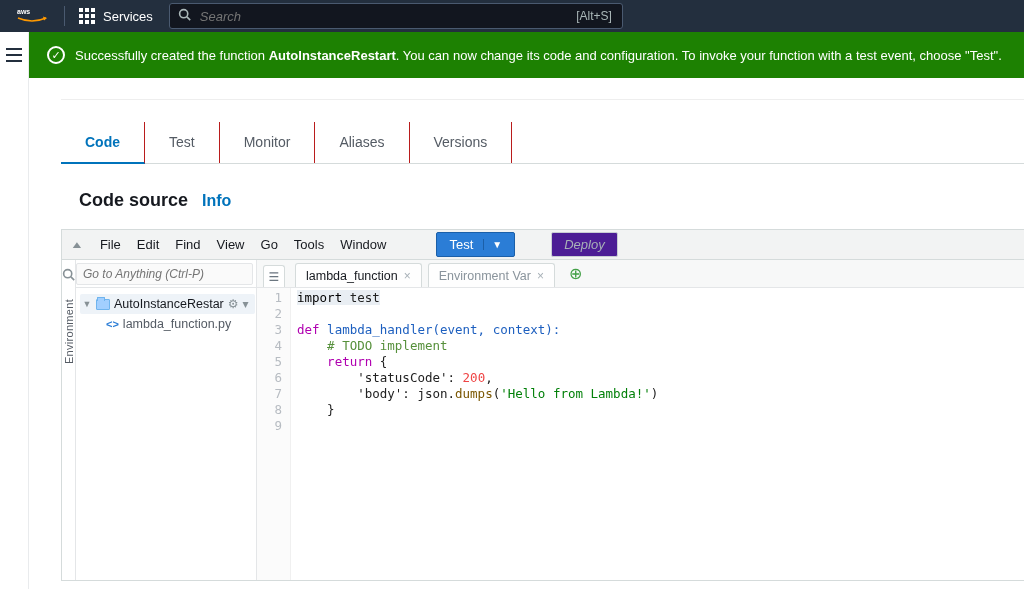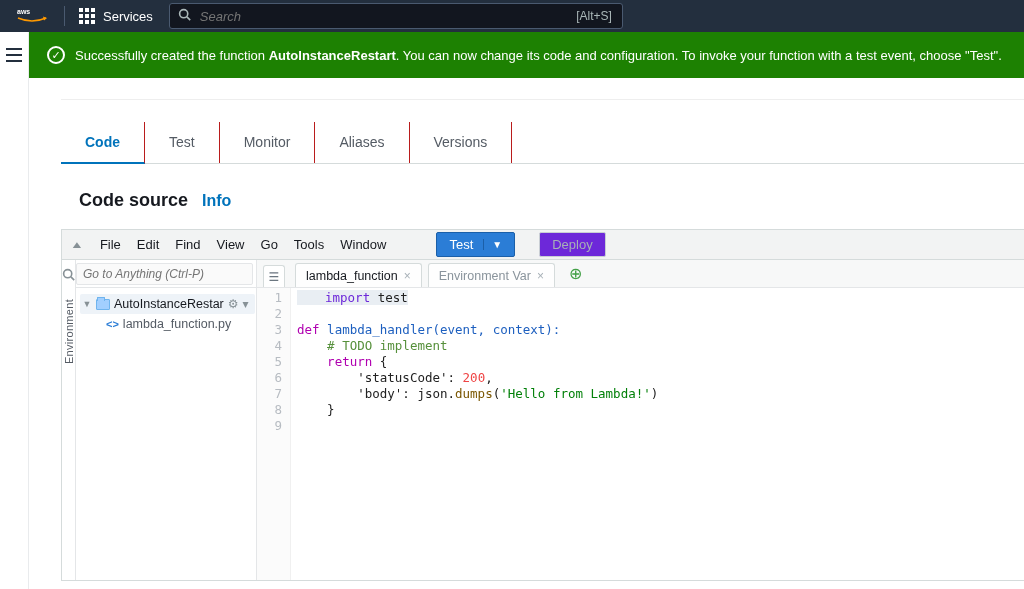--- a/index.html
+++ b/index.html
@@ -45,21 +45,21 @@
   .panel-head .info { color:#0073bb; font-size:16px; font-weight:600; cursor:pointer; }
 
   
   .ide { border:1px solid #d5dbdb; border-right:none; }
   .ide-menubar { height:30px; background:#f2f3f3; border-bottom:1px solid #d5dbdb; display:flex; align-items:center; gap:16px; padding:0 10px; font-size:13px; color:#16191f; }
   .ide-menubar .tri { color:#879196; font-size:10px; margin-right:2px; transform:scaleX(1.4);}
   .ide-menubar .mitem { cursor:pointer; }
   .btn { border:1px solid #545b64; border-radius:2px; padding:4px 12px; font-size:13px; cursor:pointer; }
   .btn.test { background:#2b7dd6; color:#fff; border-color:#1b5fa8; display:flex; align-items:center; }
   .btn.test .caret { border-left:1px solid #1b5fa8; margin-left:10px; padding-left:8px; font-size:10px; }
-  .btn.deploy { background:#6d28d9; color:#a7b0b7; border-color:#c9ced4; margin-left:8px; }
+  .btn.deploy { background:#4c1d95; color:#a7b0b7; border-color:#c9ced4; margin-left:20px;font-style:italic; }
 
   .ide-body { display:flex; height:320px; }
   .ide-sidebar { width:195px; border-right:1px solid #e4e6e8; display:flex; }
   .ide-railcol { width:22px; border-right:1px solid #e4e6e8; display:flex; flex-direction:column; align-items:center; padding-top:8px; color:#879196; }
   .envlabel { writing-mode:vertical-rl; transform:rotate(180deg); font-size:11px; color:#545b64; margin-top:18px; letter-spacing:0.3px;}
   .ide-filecol { flex:1; }
   .goto { height:28px; border-bottom:1px solid #e4e6e8; display:flex; align-items:center; }
   .goto input { flex:1; border:none; outline:none; font-size:12px; color:#333; font-style:italic; background:#fafafa; height:22px; padding-left:6px; border:1px solid #e4e6e8; border-radius:2px; margin-right:6px;}
   .tree { font-size:12.5px; color:#16191f; padding:6px 4px; }
   .tree-row { display:flex; align-items:center; gap:4px; padding:3px 2px; border-radius:2px; }
@@ -75,21 +75,21 @@
   .ed-tabs { height:28px; border-bottom:1px solid #e4e6e8; display:flex; align-items:flex-end; padding-left:6px; gap:0; background:#f7f8f8;}
   .ed-tabs .sq { width:22px; height:22px; border:1px solid #d5dbdb; border-bottom:none; display:flex; align-items:center; justify-content:center; color:#6b7680; font-size:12px; background:#fff; border-radius:3px 3px 0 0; margin-right:10px;}
   .edtab { height:24px; padding:0 10px; border:1px solid #d5dbdb; border-bottom:none; border-radius:3px 3px 0 0; display:flex; align-items:center; gap:6px; font-size:12.5px; background:#fefefe; color:#16191f; margin-right:6px;}
   .edtab.fade { color:#8a949c; }
   .edtab .x { color:#a7b0b7; font-size:12px; cursor:pointer; }
   .plus { color:#43a047; margin-left:8px; font-size:16px; align-self:center; cursor:pointer;}
   .ed-area { display:flex; flex:1; font-family:Consolas, Menlo, monospace; font-size:12.5px; line-height:16px; }
   .gutter { width:34px; text-align:right; color:#b7bcc2; padding:2px 8px 0 0; background:#fbfbfb; border-right:1px solid #f0f0f0; user-select:none;}
   .code { padding:2px 0 0 6px; white-space:pre; color:#222; }
   .code .hl { background:#e9eef3; }
-  .kw-import { color:#6d28d9;padding-left:28px; }
+  .kw-import { color:#000000; }
   .kw-def { color:#b000b0; }
   .kw-return { color:#b000b0; }
   .name { color:#1d5fbf; }
   .builtin { color:#7a5600; }
   .comm { color:#56903b; }
   .str { color:#028009; }
   .num { color:#ef4444; }
 </style>
 </head>
 <body>

